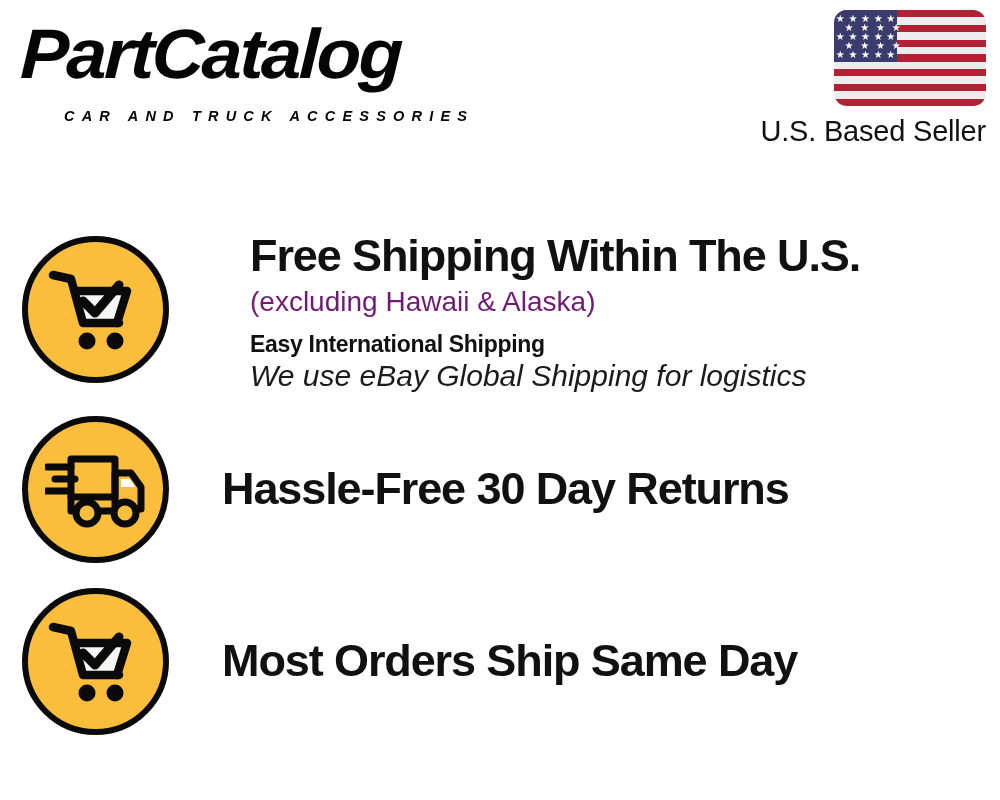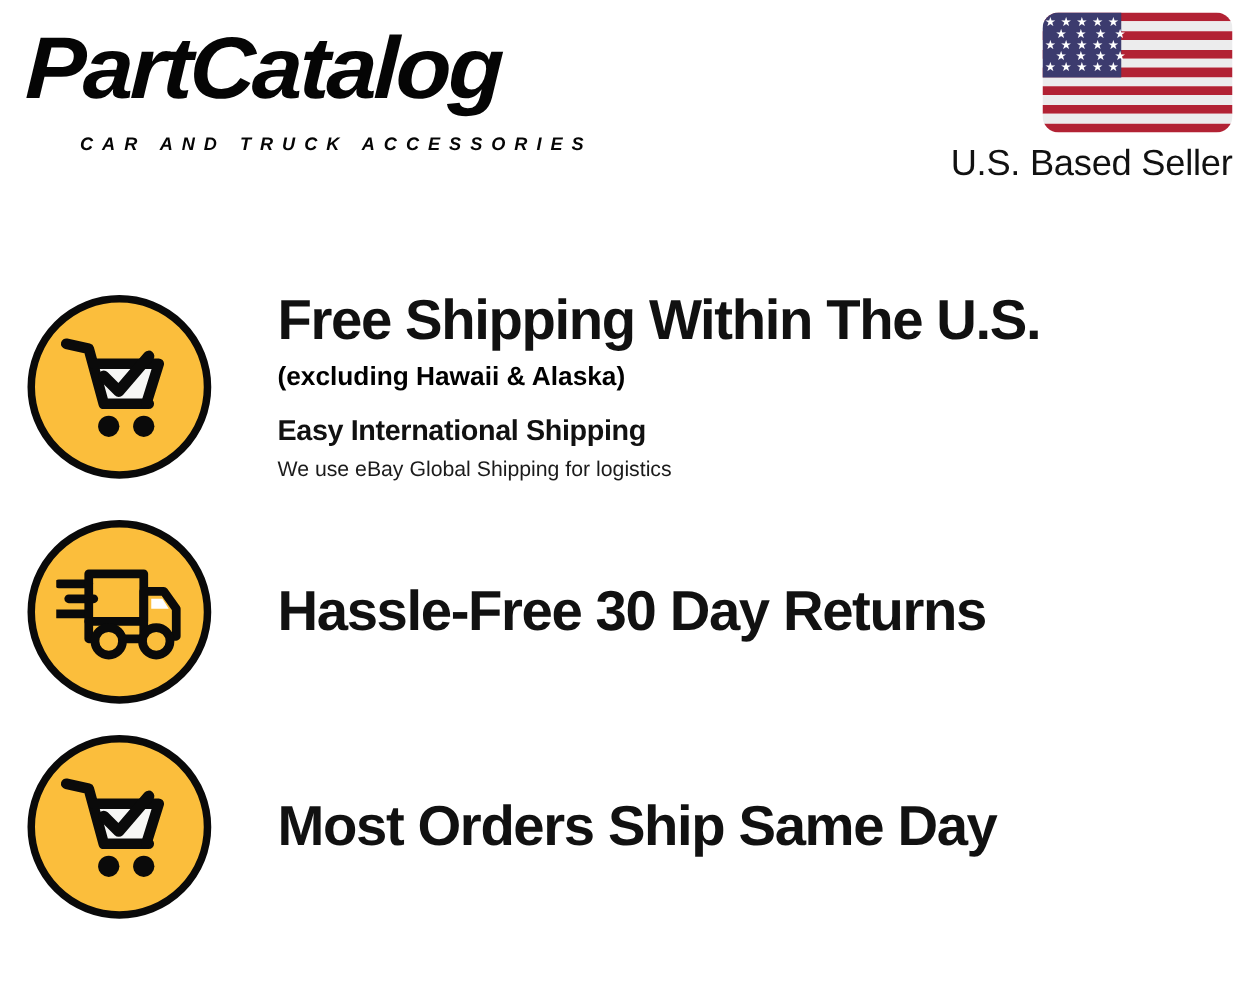--- a/index.html
+++ b/index.html
@@ -158,47 +158,48 @@
     font-family: "Liberation Sans", sans-serif;
     font-weight: 700;
     font-size: 45px;
     line-height: 52px;
     letter-spacing: -1.1px;
     color: #111111;
     white-space: nowrap;
   }
   .feature-sub {
     font-family: "Liberation Sans", sans-serif;
-    font-weight: 700;
-    font-size: 21px;
+    font-weight: 400;
+    font-size: 28px;
     line-height: 33px;
-    color: #000000;
+    color: #701a75;
     white-space: nowrap;
     margin-top: 3px;
   }
   .feature-sub-strong {
     font-family: "Liberation Sans", sans-serif;
     font-weight: 700;
     font-size: 23px;
     line-height: 32px;
     color: #111111;
     white-space: nowrap;
     margin-top: 10px;
     letter-spacing: -0.3px;
   }
   .feature-sub-plain {
     font-family: "Liberation Sans", sans-serif;
     font-weight: 400;
-    font-size: 17px;
+    font-size: 30px;
     line-height: 32px;
     color: #1b1b1b;
     white-space: nowrap;
-  }
-
-  .row-1 { height: 188px; }
+    font-style: italic;
+  }
+
+  .row-1 { height: 188px; gap: 28px; }
   .row-1 .feature-text { padding-top: 4px; }
   .row-2 { height: 172px; }
   .row-3 { height: 172px; }
 </style>
 </head>
 <body>
 
 <div class="header">
 
   <div class="brand-logo">

